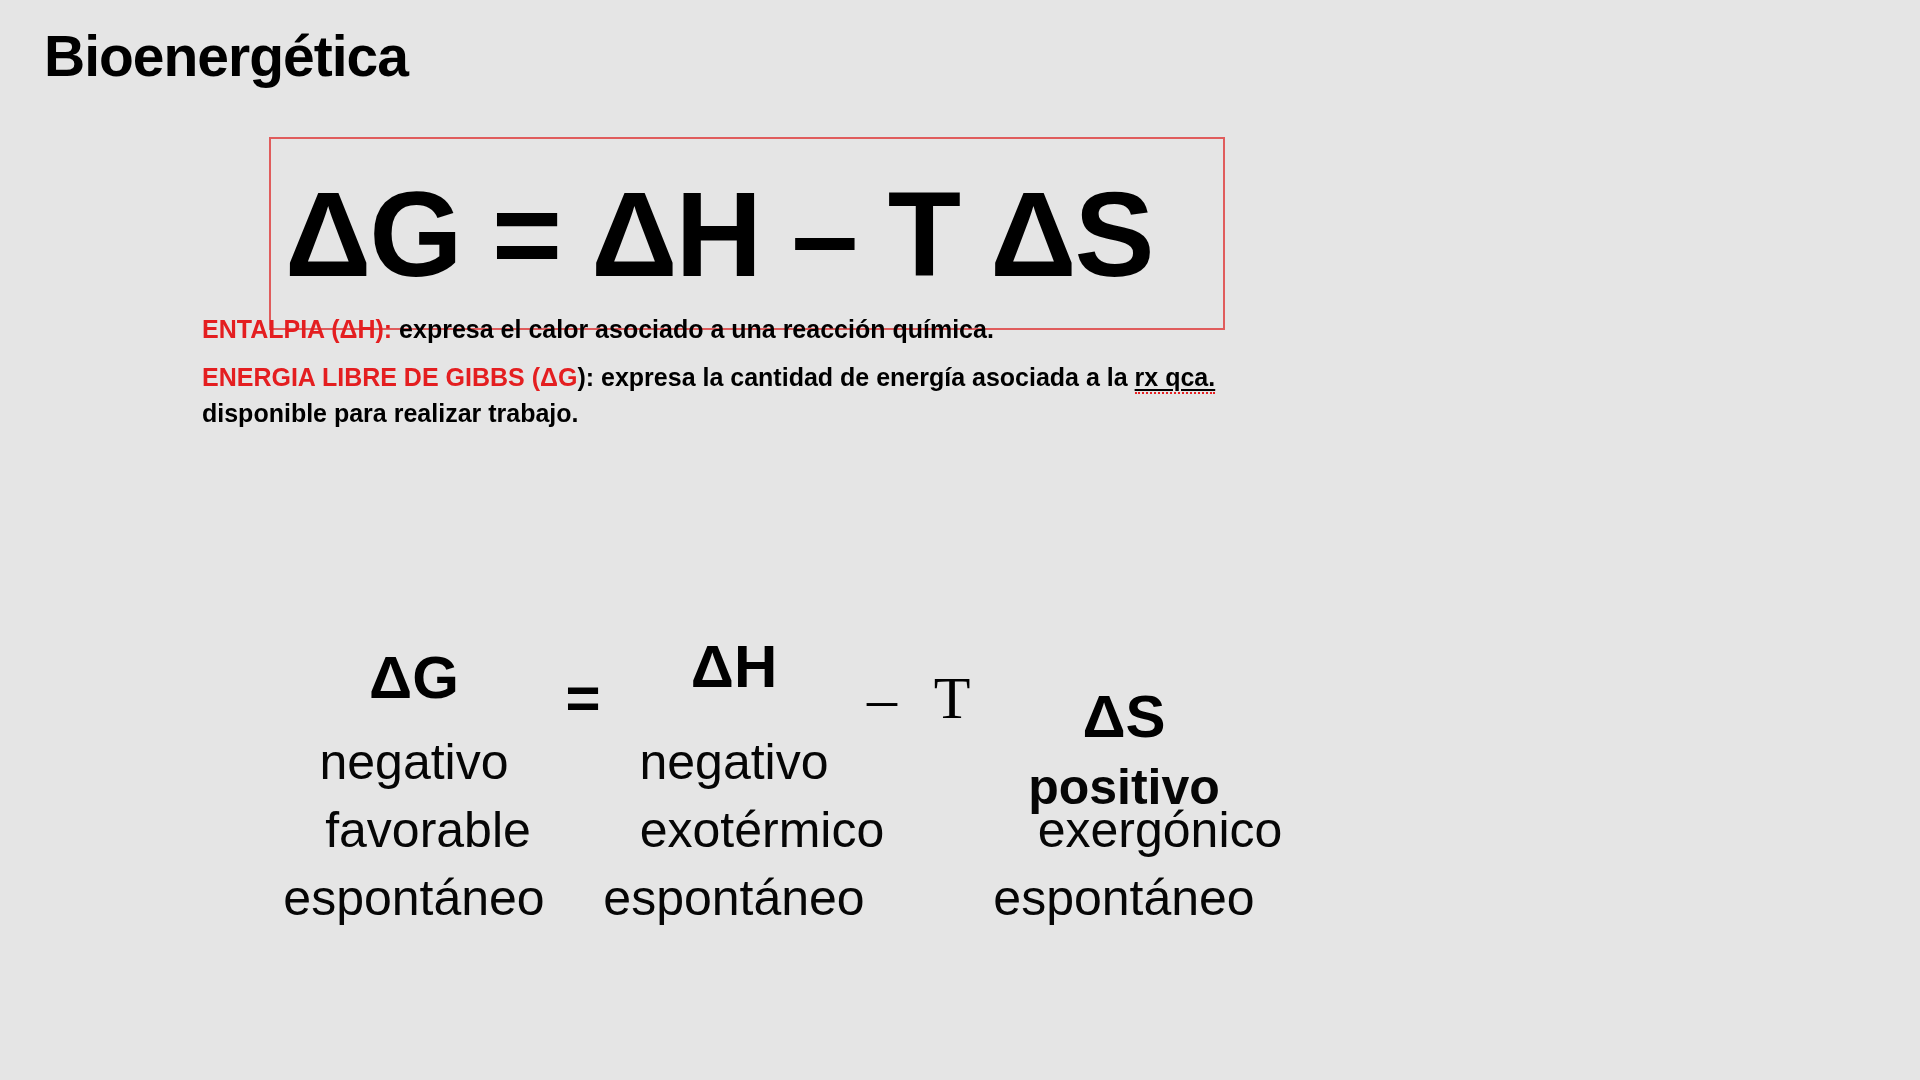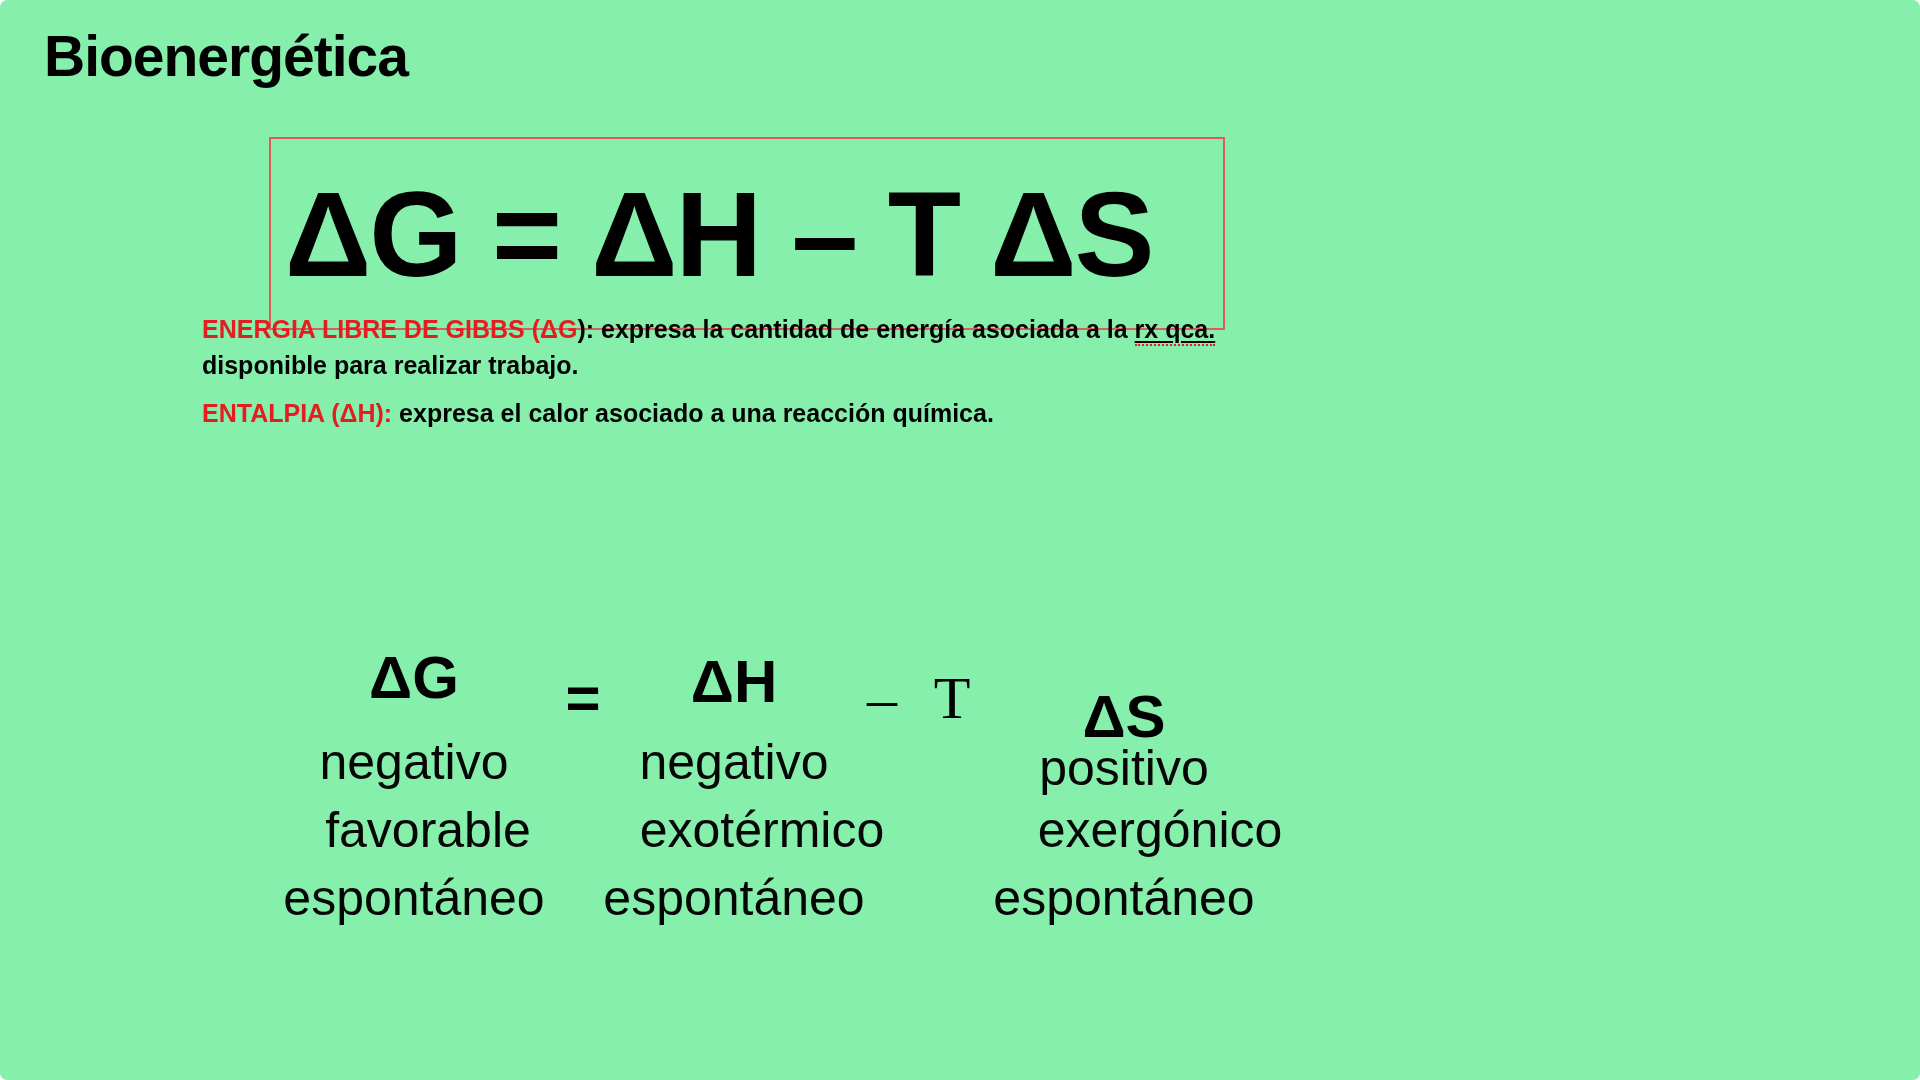--- a/index.html
+++ b/index.html
@@ -1,25 +1,24 @@
 <!DOCTYPE html>
 <html><head>
 <meta charset="utf-8">
 <style>
   html, body { margin: 0; padding: 0; background: #ffffff; }
 
   .slide {
     position: relative;
     width: 1920px;
     height: 1080px;
-    background: #86efac;
+    background: #e5e5e5;
     font-family: "Liberation Sans", sans-serif;
     color: #000000;
     overflow: hidden;
-    border-radius: 7px;
   }
 
   
   .title {
     position: absolute;
     left: 44px;
     top: 28px;
     margin: 0;
     font-size: 57px;
     font-weight: 700;
@@ -103,36 +102,36 @@
 
 <div class="slide">
 
   <h1 class="title">Bioenergética</h1>
 
   <div class="eq-box">
     <span class="eq-text">ΔG = ΔH – T ΔS</span>
   </div>
 
   <div class="defs">
+    <p><span class="red">ENTALPIA (ΔH):</span><span> expresa el calor asociado a una reacción química.</span></p>
     <p><span class="red">ENERGIA LIBRE DE GIBBS (ΔG</span><span>): </span><span>expresa la cantidad de energía asociada a la </span><span class="spell">rx qca.</span><span class="block">disponible para realizar trabajo.</span></p>
-    <p><span class="red">ENTALPIA (ΔH):</span><span> expresa el calor asociado a una reacción química.</span></p>
   </div>
 
   <div>
 
     <span class="sum-term" style="left:414px; top:648px;">ΔG</span>
     <span class="sum-term" style="left:583px; top:668px;">=</span>
-    <span class="sum-term" style="left:734px; top:652px;">ΔH</span>
+    <span class="sum-term" style="left:734px; top:637px;">ΔH</span>
     <span class="sum-term sum-serif" style="left:882px; top:668px;">–</span>
     <span class="sum-term sum-serif" style="left:952px; top:668px;">T</span>
     <span class="sum-term" style="left:1124px; top:687px;">ΔS</span>
 
     <span class="sum-word" style="left:414px;  top:737px;">negativo</span>
     <span class="sum-word" style="left:734px;  top:737px;">negativo</span>
-    <span class="sum-word" style="left:1124px; top:743px;">positivo</span>
+    <span class="sum-word" style="left:1124px; top:762px;font-weight:bold;">positivo</span>
 
     <span class="sum-word" style="left:428px;  top:805px;">favorable</span>
     <span class="sum-word" style="left:734px;  top:805px;margin-left:28px;">exotérmico</span>
     <span class="sum-word" style="left:1124px; top:805px;margin-left:36px;">exergónico</span>
 
     <span class="sum-word" style="left:414px;  top:873px;">espontáneo</span>
     <span class="sum-word" style="left:734px;  top:873px;">espontáneo</span>
     <span class="sum-word" style="left:1124px; top:873px;">espontáneo</span>
   </div>
 

